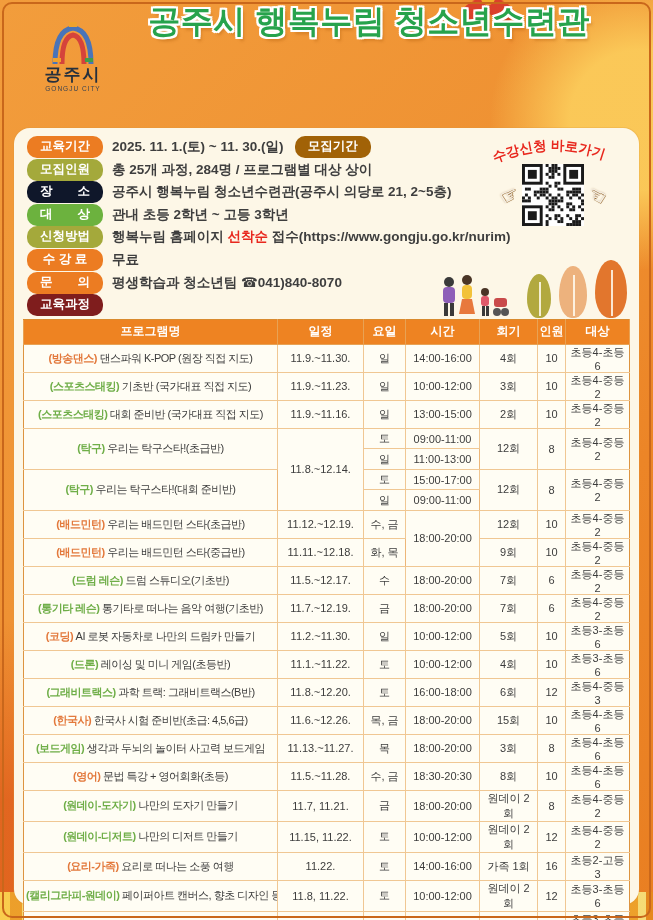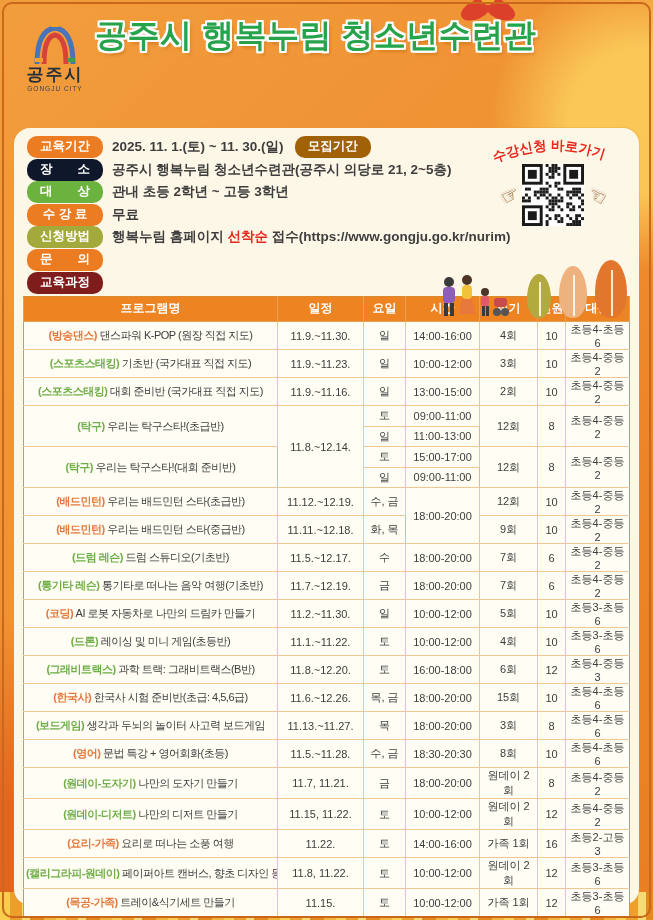--- a/index.html
+++ b/index.html
@@ -7,25 +7,25 @@
     width:653px;height:920px;position:relative;overflow:hidden;
     font-family:"Liberation Sans","DejaVu Sans",sans-serif;
     background:
       radial-gradient(circle at 640px 120px, rgba(252,206,92,.9) 0 70px, rgba(252,206,92,0) 150px),
       radial-gradient(circle at 0px 920px, rgba(216,70,20,.55) 0 120px, rgba(216,70,20,0) 300px),
       linear-gradient(135deg,#f29d3c 0%,#ef9233 40%,#ec8527 70%,#e97f22 100%);
   }
   .poster-frame{position:absolute;inset:2px;border:2px solid #c9671b;border-radius:10px;pointer-events:none;z-index:50;}
   
   .header{position:absolute;left:0;top:0;width:653px;height:126px;}
-  .logo{position:absolute;left:16px;top:20px;width:78px;text-align:center;}
+  .logo{position:absolute;left:34px;top:20px;width:78px;text-align:center;}
   .logo svg{display:block;margin:0 auto;}
   .logo .logo-kr{font-size:17px;font-weight:bold;color:#26303d;letter-spacing:2px;line-height:1.1;}
   .logo .logo-en{font-size:6.5px;color:#3a4350;letter-spacing:1px;}
-  .titles{position:absolute;left:95px;right:10px;top:14px;}
+  .titles{position:absolute;left:95px;right:10px;top:0;text-align:center;}
   .t1{font-size:32px;font-weight:bold;letter-spacing:.5px;color:var(--title-green);
       text-shadow:-2px -2px 0 #fff,2px -2px 0 #fff,-2px 2px 0 #fff,2px 2px 0 #fff,0 -2px 0 #fff,0 2px 0 #fff,-2px 0 0 #fff,2px 0 0 #fff,3px 4px 3px rgba(160,80,0,.35);}
   .t2{margin-top:7px;font-size:36px;font-weight:bold;letter-spacing:1px;color:var(--title-orange);
       text-shadow:-2px -2px 0 #fff,2px -2px 0 #fff,-2px 2px 0 #fff,2px 2px 0 #fff,0 -2px 0 #fff,0 2px 0 #fff,-2px 0 0 #fff,2px 0 0 #fff,3px 4px 3px rgba(160,80,0,.35);}
   .flower{position:absolute;left:428px;top:-22px;z-index:0;opacity:.9;}
   
   .panel{position:absolute;left:14px;top:128px;width:625px;height:777px;background:#fdf7e7;border-radius:16px;
          box-shadow:0 0 0 1px rgba(220,150,60,.25);padding:10px 9px 0 9px;box-sizing:border-box;z-index:2;}
   
   .info-row{display:flex;align-items:center;height:18px;margin:0 0 4.6px 4px;white-space:pre;}
@@ -96,25 +96,26 @@
   </div>
   <div class="titles">
     <div class="t1">공주시 행복누림 청소년수련관</div>
   </div>
 </div>
 
 <div class="panel">
 
   <div style="width:472px;">
       <div class="info-row"><span class="pill" style="background: rgb(236, 124, 34);">교육기간</span><span class="itext">2025. 11. 1.(토) ~ 11. 30.(일)   </span><span class="pill" style="background: #a16207;">모집기간</span></div>
+      <div class="info-row"><span class="pill" style="background: rgb(164, 169, 59);">모집인원</span><span class="itext">총 25개 과정, 284명 / 프로그램별 대상 상이</span></div>
       <div class="info-row"><span class="pill" style="background: #0f172a;">장　　소</span><span class="itext">공주시 행복누림 청소년수련관(공주시 의당로 21, 2~5층)</span></div>
       <div class="info-row"><span class="pill" style="background: rgb(108, 178, 62);">대　　상</span><span class="itext">관내 초등 2학년 ~ 고등 3학년</span></div>
+      <div class="info-row"><span class="pill" style="background: rgb(164, 169, 59);">신청방법</span><span class="itext">행복누림 홈페이지 </span><span class="itext red">선착순</span><span class="itext"> 접수(https://www.gongju.go.kr/nurim)</span></div>
       <div class="info-row"><span class="pill" style="background: rgb(236, 124, 34);">수 강 료</span><span class="itext">무료</span></div>
-      <div class="info-row"><span class="pill" style="background: rgb(164, 169, 59);">신청방법</span><span class="itext">행복누림 홈페이지 </span><span class="itext red">선착순</span><span class="itext"> 접수(https://www.gongju.go.kr/nurim)</span></div>
-      <div class="info-row"><span class="pill" style="background: rgb(236, 124, 34);">문　　의</span></div>
+      <div class="info-row"><span class="pill" style="background: rgb(236, 124, 34);">문　　의</span><span class="itext">평생학습과 청소년팀 ☎041)840-8070</span></div>
       <div class="info-row"><span class="pill" style="background: #7f1d1d;">교육과정</span></div>
     </div>
 
   <div class="qr-block">
     <svg class="qr-caption-svg" width="140" height="34" viewBox="0 0 140 34">
       <defs>
           <path id="arcpath" d="M8,30 Q70,2 132,30" fill="none"></path>
         </defs>
       <text font-size="13.5" font-weight="bold" fill="#e8281e" font-family="Liberation Sans, sans-serif">
         <textPath href="#arcpath" startOffset="4">수강신청 바로가기</textPath>

